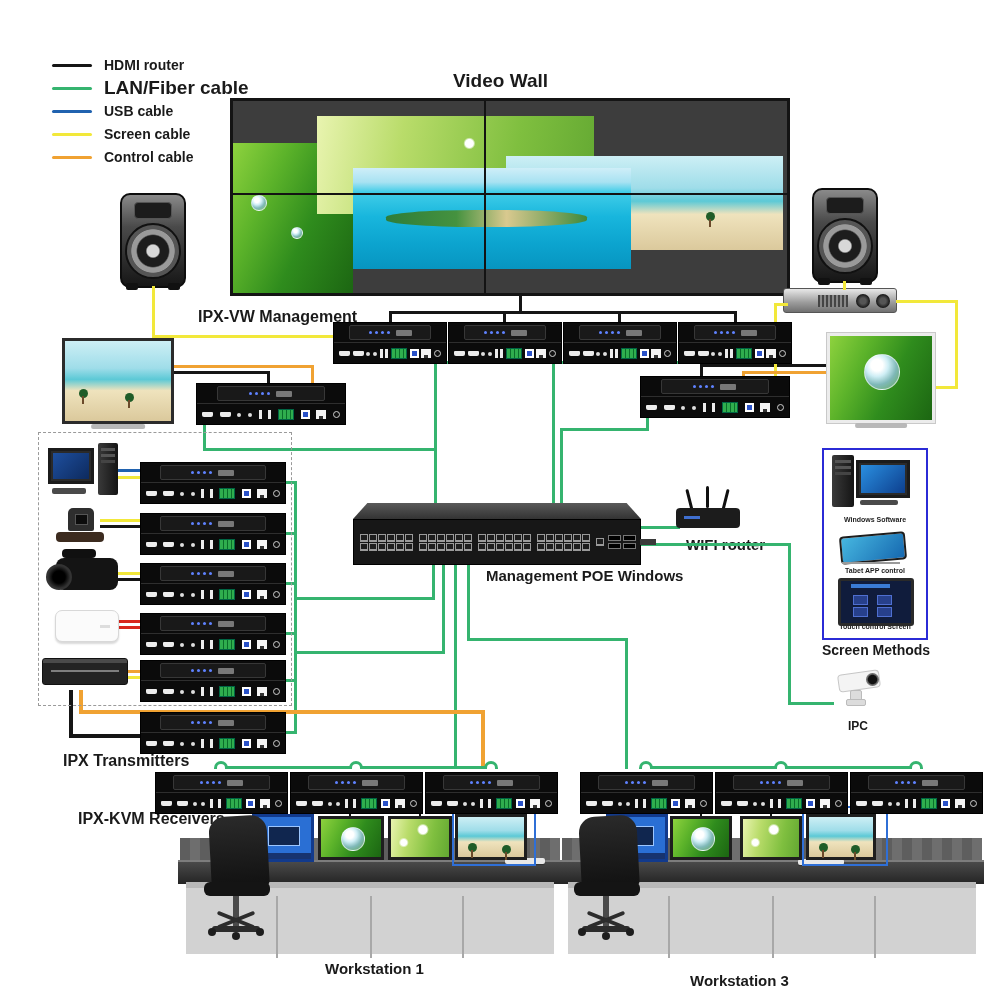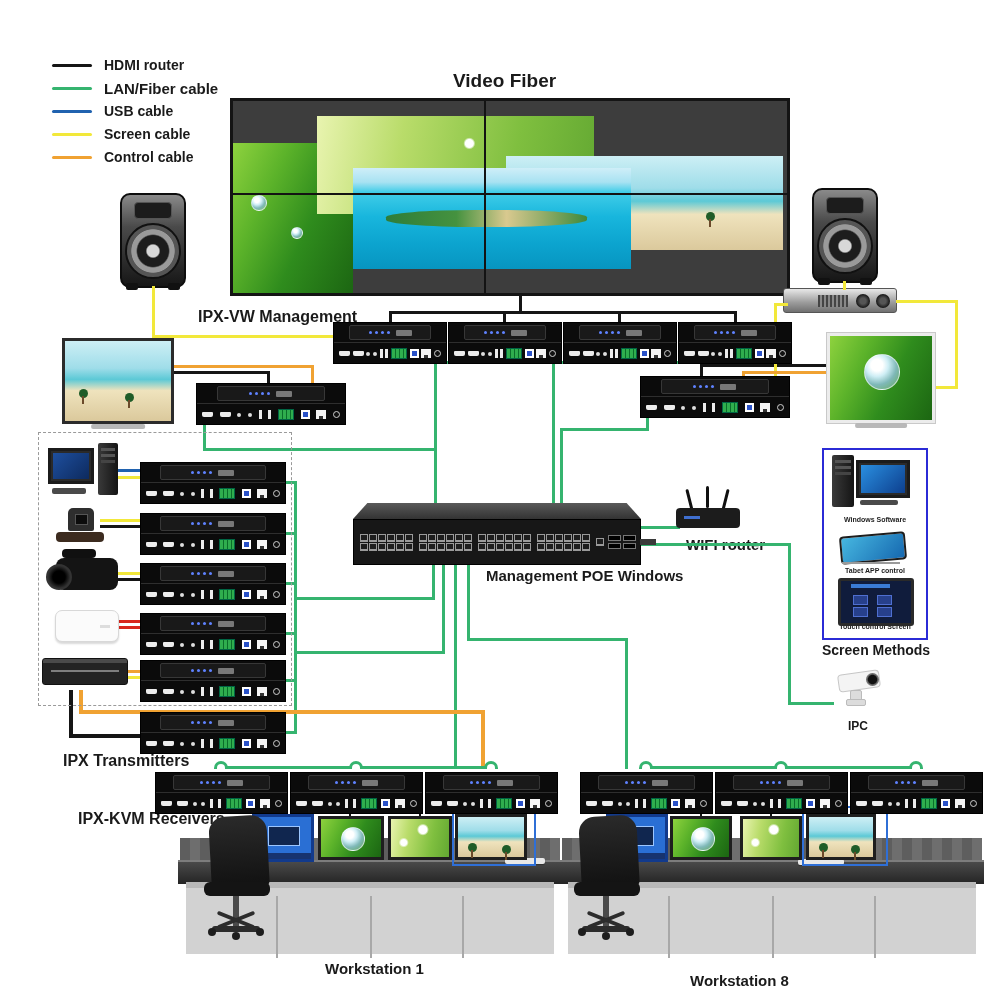--- a/index.html
+++ b/index.html
@@ -159,45 +159,45 @@
 <body>
 
 <div id="stage">
 
   <div class="leg-row" style="top:55px">
     <span class="leg-sw" style="background: rgb(21, 21, 21);"></span>
     <span class="leg-lb">HDMI router</span>
     </div>
   <div class="leg-row" style="top:78px">
     <span class="leg-sw" style="background: rgb(53, 180, 111);"></span>
-    <span class="leg-lb" style="font-size:15px">LAN/Fiber cable</span>
+    <span class="leg-lb" style="font-size:19px">LAN/Fiber cable</span>
     </div>
   <div class="leg-row" style="top:101px">
     <span class="leg-sw" style="background: rgb(32, 98, 175);"></span>
     <span class="leg-lb">USB cable</span>
     </div>
   <div class="leg-row" style="top:124px">
     <span class="leg-sw" style="background: rgb(242, 232, 58);"></span>
     <span class="leg-lb">Screen cable</span>
     </div>
   <div class="leg-row" style="top:147px">
     <span class="leg-sw" style="background: rgb(240, 162, 50);"></span>
     <span class="leg-lb">Control cable</span>
     </div>
 
-  <div class="lbl" style="left:453px;top:70px;font-size:19px">Video Fiber</div>
+  <div class="lbl" style="left:453px;top:70px;font-size:19px">Video Wall</div>
   <div class="lbl" style="left:198px;top:308px;font-size:16px">IPX-VW Management</div>
   <div class="lbl" style="left:63px;top:752px;font-size:16px">IPX Transmitters</div>
   <div class="lbl" style="left:78px;top:810px;font-size:16px">IPX-KVM Receivers</div>
   <div class="lbl" style="left:486px;top:567px;font-size:15px">Management POE Windows</div>
   <div class="lbl" style="left:686px;top:536px;font-size:15px">WIFI router</div>
   <div class="lbl" style="left:822px;top:642px;font-size:14px">Screen Methods</div>
   <div class="lbl" style="left:848px;top:719px;font-size:12px">IPC</div>
   <div class="lbl" style="left:325px;top:960px;font-size:15px">Workstation 1</div>
-  <div class="lbl" style="left:690px;top:972px;font-size:15px">Workstation 8</div>
+  <div class="lbl" style="left:690px;top:972px;font-size:15px">Workstation 3</div>
 
   <div class="vwall">
     <div class="vwin g-leaf" style="left:0;top:42px;width:120px;height:150px;z-index:2">
       <div class="drop" style="left:18px;top:52px;width:14px;height:14px"></div>
       <div class="drop" style="left:58px;top:84px;width:10px;height:10px"></div>
     </div>
     <div class="vwin g-grass" style="left:84px;top:15px;width:277px;height:98px;z-index:3"></div>
     <div class="vwin g-beach" style="left:273px;top:55px;width:277px;height:94px;z-index:4">
       <div class="palm" style="left:30px;top:58px"></div>
       <div class="palm" style="left:110px;top:62px"></div>

